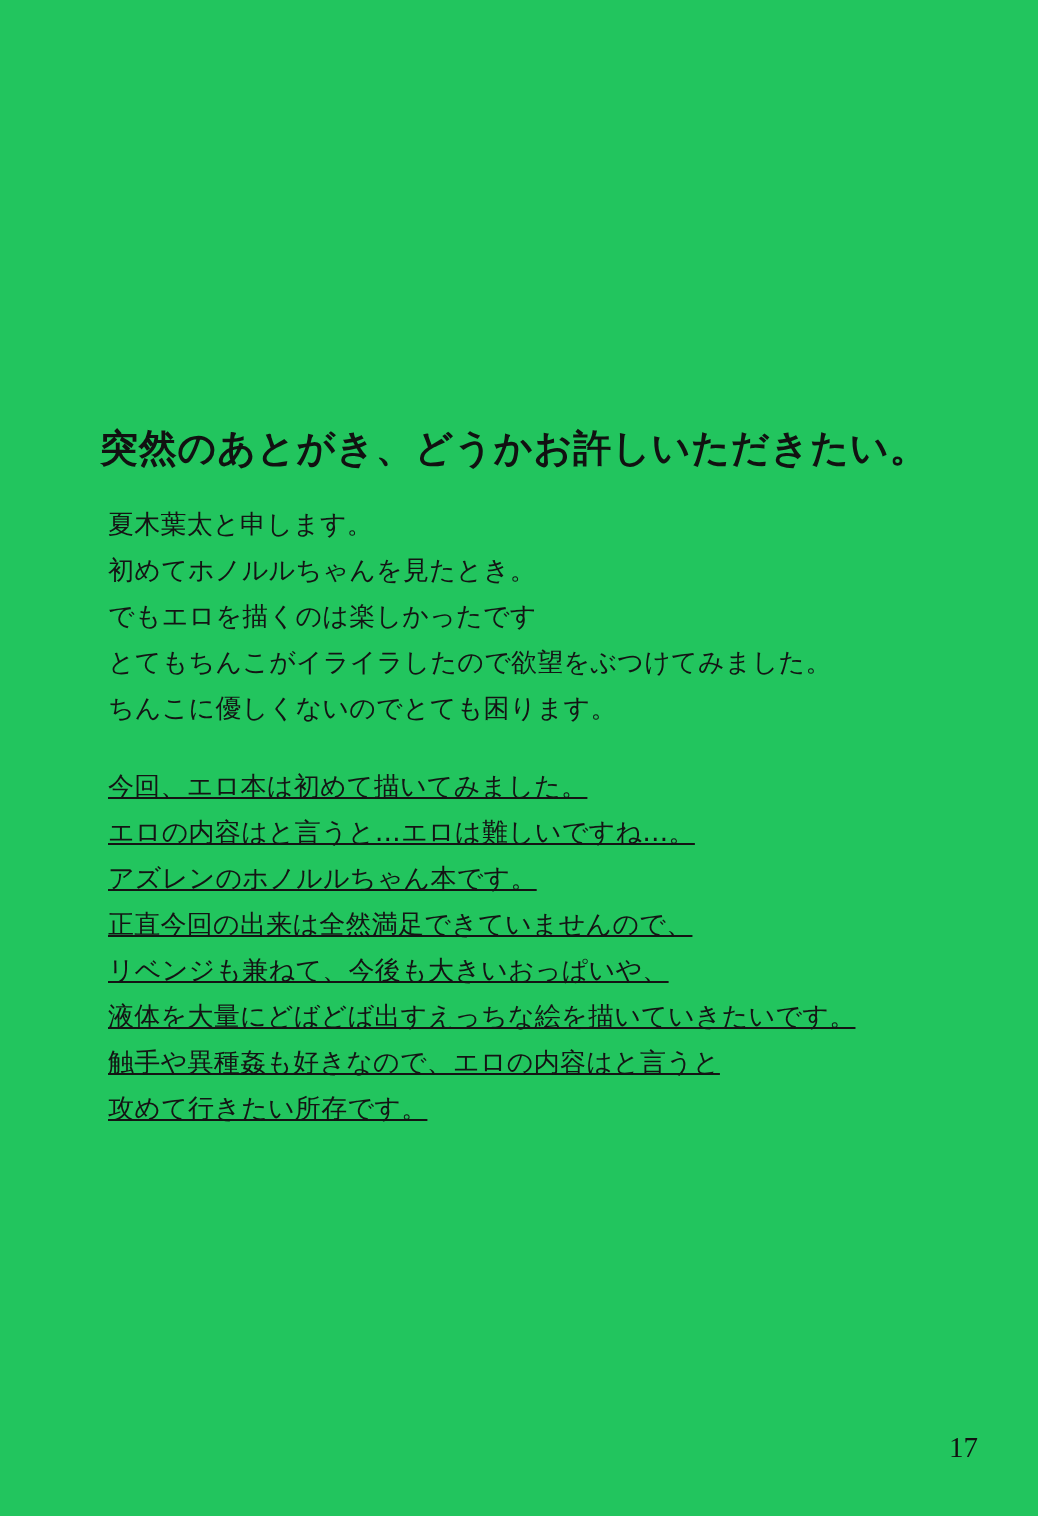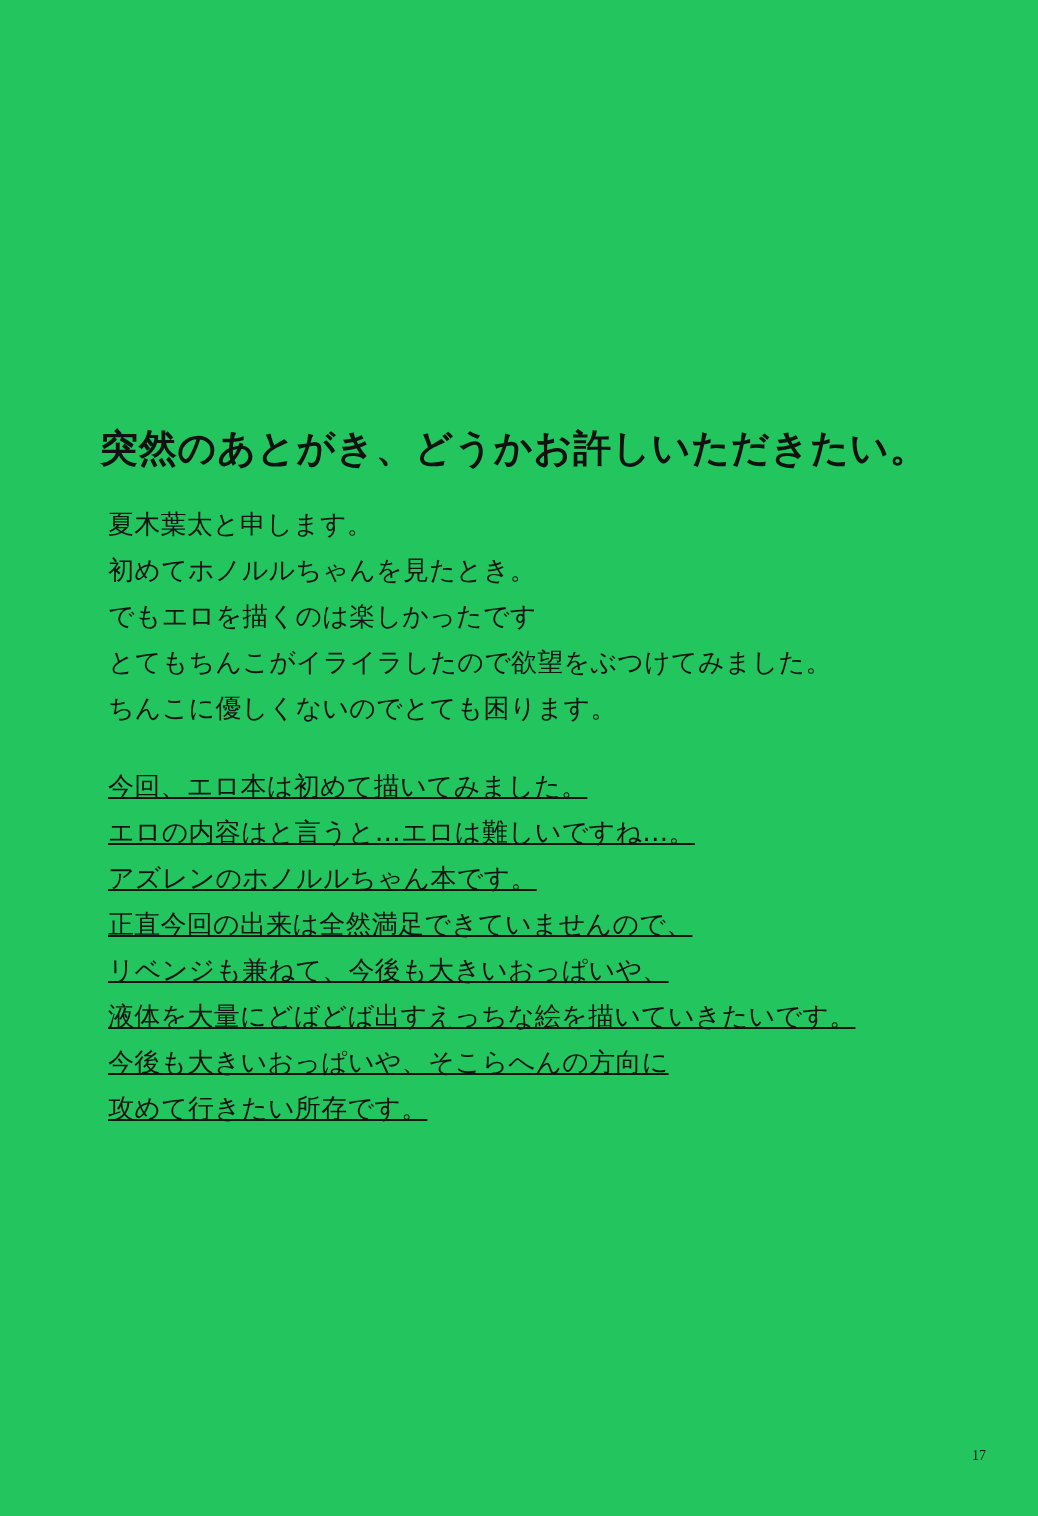--- a/index.html
+++ b/index.html
@@ -38,23 +38,23 @@
   .block-1 { top: 498px; }
   .block-2 { top: 760px; text-decoration: underline; }
   .block-3 { top: 1098px; }
   .body-block p {
     margin: 6px;
     padding: 0;
     font-weight: 400;
   }
   .page-number {
     position: absolute;
-    right: 52px;
+    right: 60px;
     bottom: 52px;
-    font-size: 14px;
+    font-size: 29px;
     font-family: "Liberation Serif", serif;
     color: #111111;
   }
 </style>
 </head>
 <body>
 
 <div class="page">
 
   <h1 class="afterword-title">突然のあとがき、どうかお許しいただきたい。</h1>
@@ -67,20 +67,20 @@
     <p>ちんこに優しくないのでとても困ります。</p>
   </div>
 
   <div class="body-block block-2">
     <p>今回、エロ本は初めて描いてみました。</p>
     <p>エロの内容はと言うと…エロは難しいですね…。</p>
     <p>アズレンのホノルルちゃん本です。</p>
     <p>正直今回の出来は全然満足できていませんので、</p>
     <p>リベンジも兼ねて、今後も大きいおっぱいや、</p>
     <p>液体を大量にどばどば出すえっちな絵を描いていきたいです。</p>
-    <p>今後も大きいおっぱいや、そこらへんの方向に</p>
+    <p>触手や異種姦も好きなので、エロの内容はと言うと</p>
     <p>攻めて行きたい所存です。</p>
   </div>
 
 
   <div class="page-number">17</div>
 
 </div>
 
 </body></html>

